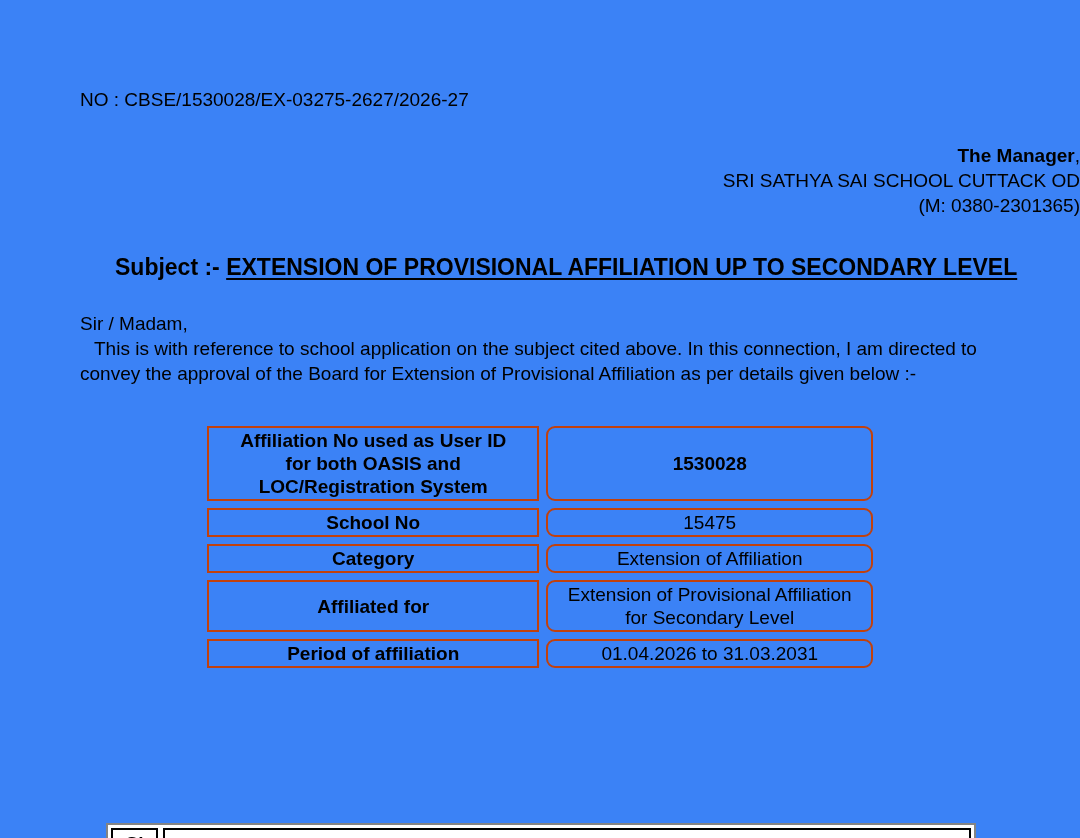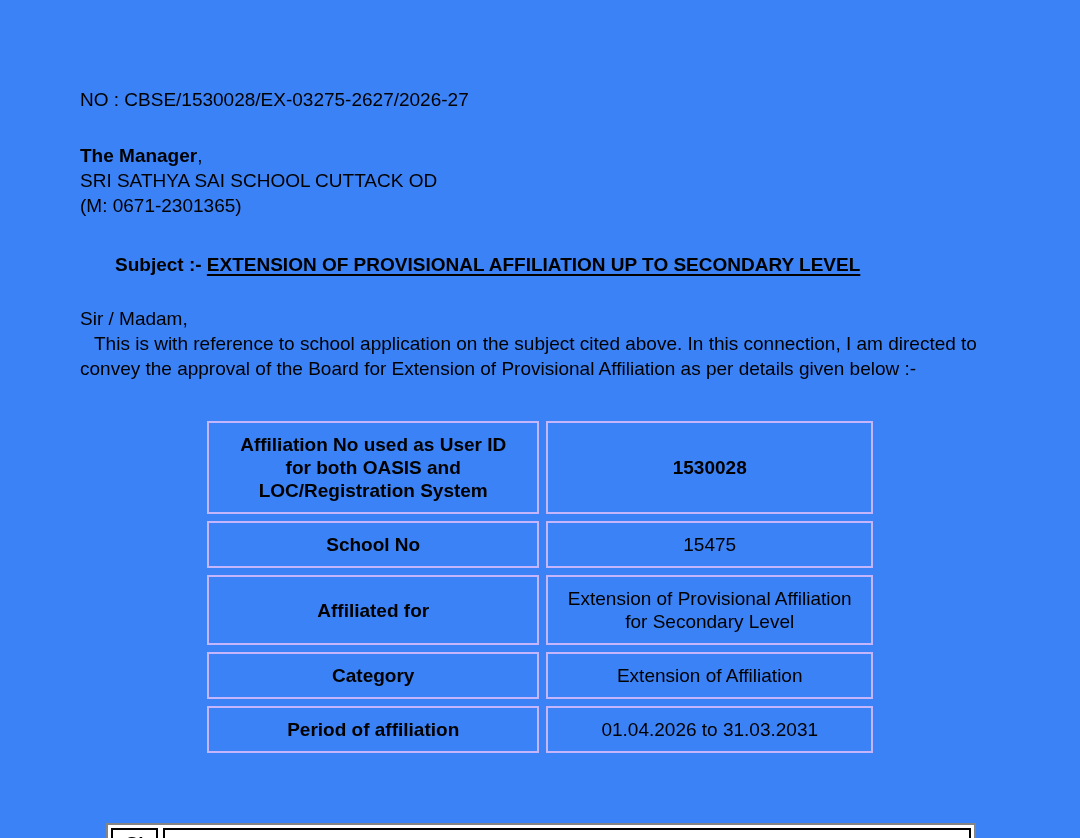--- a/index.html
+++ b/index.html
@@ -14,26 +14,26 @@
     font-size: 19px;
   }
   .header-row {
     display: flex;
     justify-content: space-between;
     align-items: flex-start;
     padding: 76px 78px 0 80px;
   }
   .ref-no { margin-top: 13px; white-space: nowrap; }
   .date-block { text-align: right; line-height: 25px; }
-  .address { margin: 32px 0 0 80px; line-height: 25px; }
+  .address { margin: 32px 0 0 80px; line-height: 25px; text-align: right; }
   .address .bold-name { font-weight: bold; }
   .subject-line {
     margin: 36px 0 0 115px;
     font-weight: bold;
-    font-size: 19px;
+    font-size: 23px;
     white-space: nowrap;
   }
   .subject-underlined {
     text-decoration: underline;
     text-decoration-thickness: 2px;
     text-underline-offset: 3px;
   }
   .greeting { margin: 30px 0 0 80px; line-height: 25px; }
   .body-para {
     margin: 0 0 0 80px;
@@ -41,29 +41,29 @@
     line-height: 25px;
     text-indent: 14px;
   }
   table.details {
     margin: 33px auto 0 auto;
     border-collapse: separate;
     border-spacing: 7px 7px;
     width: 680px;
   }
   table.details td {
-    border: 2px solid #c4b5fd;
+    border: 2px solid #c2410c;
     text-align: center;
     vertical-align: middle;
-    padding: 10px 4px;
+    padding: 1px 4px;
     line-height: 23px;
     white-space: pre-line;
   }
   td.lbl { font-weight: bold; width: 332px; }
-  td.val { width: 330px; }
+  td.val { width: 330px; border-radius: 9px; }
   td.val.bold { font-weight: bold; }
   .next-table {
     position: absolute;
     left: 106px;
     top: 823px;
     width: 860px;
     border: 2px solid #848484;
     padding: 3px;
     display: flex;
     gap: 5px;
@@ -87,21 +87,21 @@
 
 <div class="page">
 
   <div class="header-row">
     <div class="ref-no">NO : CBSE/1530028/EX-03275-2627/2026-27</div>
   </div>
 
   <div class="address">
     <div><span class="bold-name">The Manager</span><span>,</span></div>
     <div>SRI SATHYA SAI SCHOOL CUTTACK OD</div>
-    <div>(M: 0671-2301365)</div>
+    <div>(M: 0380-2301365)</div>
   </div>
 
   <div class="subject-line">
     <span>Subject :- </span><span class="subject-underlined">EXTENSION OF PROVISIONAL AFFILIATION UP TO SECONDARY LEVEL</span>
   </div>
 
   <div class="greeting">Sir / Madam,</div>
 
   <div class="body-para">This is with reference to school application on the subject cited above. In this connection, I am directed to convey the approval of the Board for Extension of Provisional Affiliation as per details given below :-</div>
 
@@ -111,27 +111,27 @@
         <td class="lbl">Affiliation No used as User ID
 for both OASIS and
 LOC/Registration System</td>
         <td class="val bold">1530028</td>
       </tr>
       <tr>
         <td class="lbl">School No</td>
         <td class="val">15475</td>
       </tr>
       <tr>
+        <td class="lbl">Category</td>
+        <td class="val">Extension of Affiliation</td>
+      </tr>
+      <tr>
         <td class="lbl">Affiliated for</td>
         <td class="val">Extension of Provisional Affiliation
 for Secondary Level</td>
-      </tr>
-      <tr>
-        <td class="lbl">Category</td>
-        <td class="val">Extension of Affiliation</td>
       </tr>
       <tr>
         <td class="lbl">Period of affiliation</td>
         <td class="val">01.04.2026 to 31.03.2031</td>
       </tr>
     </tbody>
   </table>
 
   <div class="next-table">
     <div class="cell cell-sl">Sl</div>

